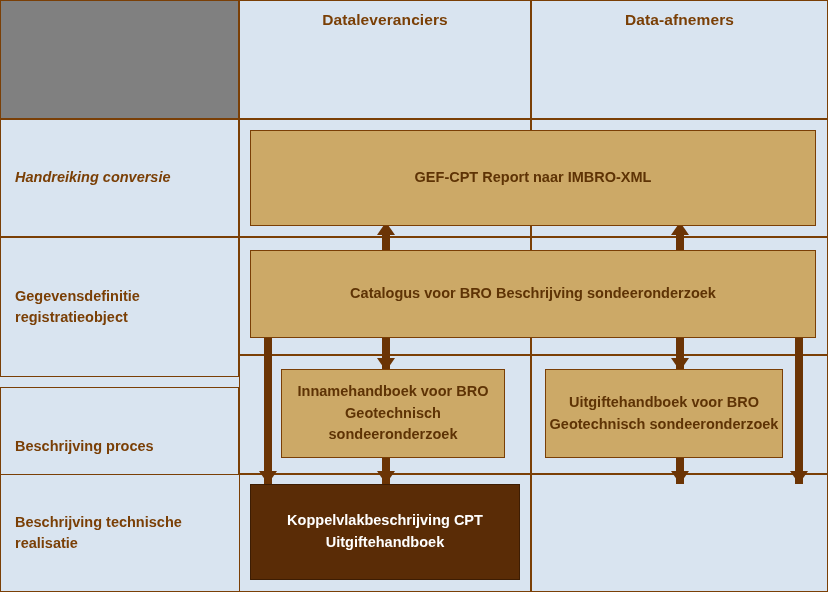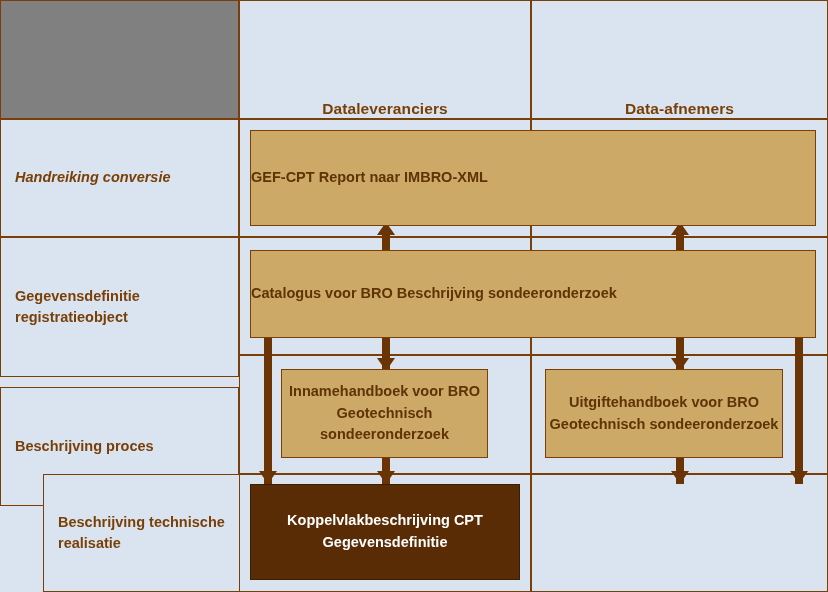--- a/index.html
+++ b/index.html
@@ -25,21 +25,21 @@
     box-sizing: border-box;
     border: 1px solid #7a3f06;
     background: #d9e4f0;
   }
   .cell.gray {
     background: #808080;
     border-color: #7a3f06;
   }
   .cell.header {
     display: flex;
-    align-items: flex-end;
+    align-items: flex-start;
     justify-content: center;
   }
   .header-label {
     margin-top: 10px;
     font-size: 15.5px;
     font-weight: bold;
     color: #7a3f06;
     letter-spacing: .1px;
     white-space: nowrap;
   }
@@ -57,20 +57,21 @@
 
   
   .box {
     position: absolute;
     box-sizing: border-box;
     border: 1px solid #7a3f06;
     background: #cca967;
     color: #5e3305;
     display: flex;
     align-items: center;
+    justify-content: center;
     text-align: center;
     font-size: 14.5px;
     font-weight: bold;
     line-height: 1.5;
     z-index: 3;
   }
   .box.dark {
     background: #5a2c06;
     border-color: #3d1d03;
     color: #ffffff;
@@ -120,21 +121,21 @@
   </div>
   <div class="cell" style="left:239px;top:237px;width:292px;height:118px;"></div>
   <div class="cell" style="left:531px;top:237px;width:297px;height:118px;"></div>
 
   <div class="cell" style="left:0;top:355px;width:239px;height:119px;margin-top:32px;">
     <span class="row-label">Beschrijving proces</span>
   </div>
   <div class="cell" style="left:239px;top:355px;width:292px;height:119px;"></div>
   <div class="cell" style="left:531px;top:355px;width:297px;height:119px;"></div>
 
-  <div class="cell" style="left:0;top:474px;width:288px;height:118px;margin-left:43px;">
+  <div class="cell" style="left:0;top:474px;width:288px;height:118px;">
     <span class="row-label">Beschrijving technische realisatie</span>
   </div>
   <div class="cell" style="left:239px;top:474px;width:292px;height:118px;"></div>
   <div class="cell" style="left:531px;top:474px;width:297px;height:118px;"></div>
 
   <div class="arrow-line" style="left:382px;top:233px;height:27px;"></div>
   <div class="arrow-head up" style="left:377px;top:222px;"></div>
 
   <div class="arrow-line" style="left:676px;top:233px;height:27px;"></div>
   <div class="arrow-head up" style="left:671px;top:222px;"></div>
@@ -158,26 +159,26 @@
   <div class="arrow-head down" style="left:671px;top:471px;"></div>
 
   <div class="box" style="left:250px;top:130px;width:566px;height:96px;">
     <span>GEF-CPT Report naar IMBRO-XML</span>
   </div>
 
   <div class="box" style="left:250px;top:250px;width:566px;height:88px;">
     <span>Catalogus voor BRO Beschrijving sondeeronderzoek</span>
   </div>
 
-  <div class="box" style="left:281px;top:369px;width:207px;height:89px;">
+  <div class="box" style="left:281px;top:369px;width:224px;height:89px;">
     <span>Innamehandboek voor BRO Geotechnisch sondeeronderzoek</span>
   </div>
 
   <div class="box" style="left:545px;top:369px;width:238px;height:89px;">
     <span>Uitgiftehandboek voor BRO Geotechnisch sondeeronderzoek</span>
   </div>
 
   <div class="box dark" style="left:250px;top:484px;width:270px;height:96px;">
-    <span>Koppelvlakbeschrijving CPT Gegevensdefinitie</span>
+    <span>Koppelvlakbeschrijving CPT Uitgiftehandboek</span>
   </div>
 
 
 </div>
 
 </body></html>

